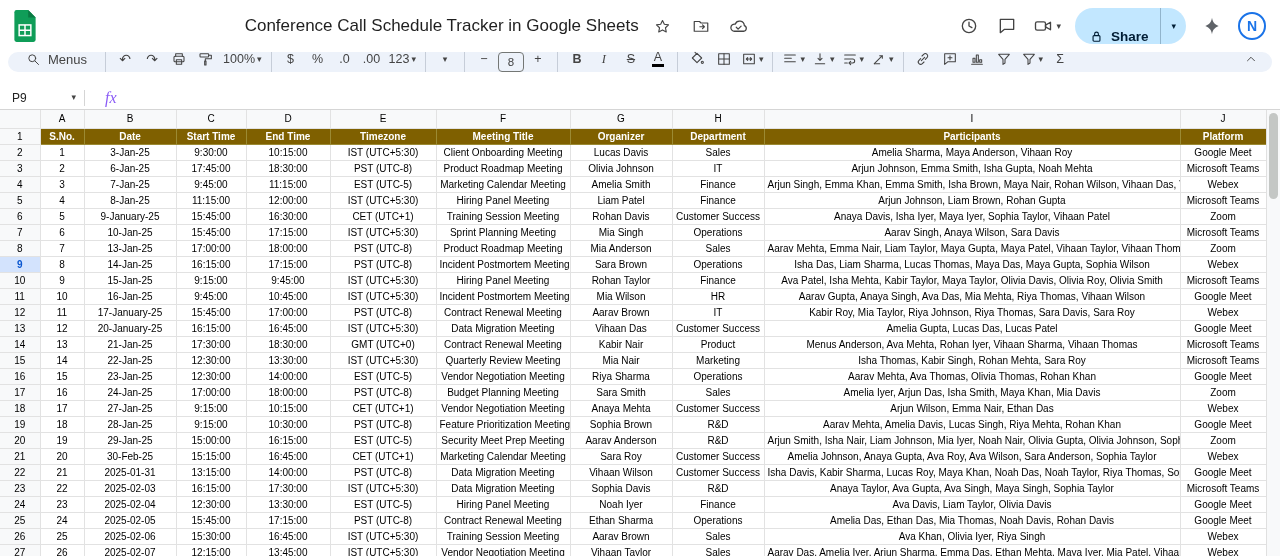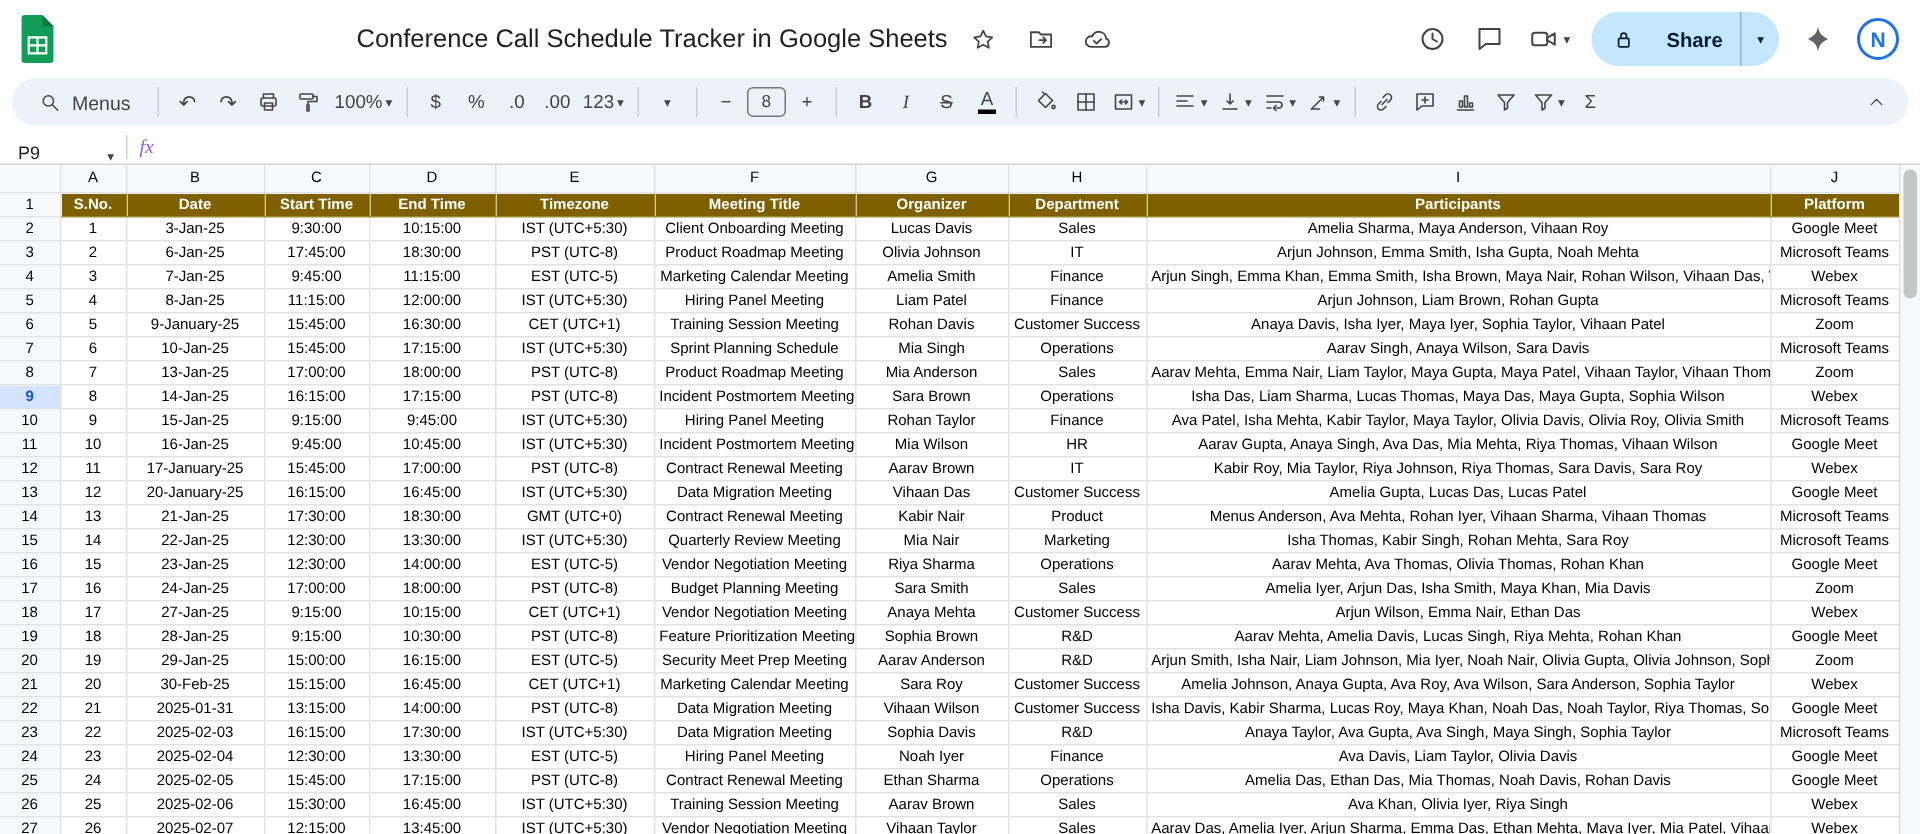--- a/index.html
+++ b/index.html
@@ -14,46 +14,46 @@
   .title-block{display:flex;justify-content:center;min-width:0;flex:1}
   .title-row{display:flex;align-items:center;gap:12px;height:24px}
   .doc-title{font-size:17px;color:#1f1f1f;white-space:nowrap}
   .title-icons{display:flex;align-items:center;gap:14px;color:#444}
   .menubar{display:flex;align-items:center;height:24px;margin-left:-7px}
   .menu-item{font-size:13.5px;color:#1f1f1f;padding:2px 7px;border-radius:4px;cursor:default}
   .topbar-right{display:flex;align-items:center;gap:14px;flex:0 0 auto}
   .tb-ic{width:24px;height:24px;display:flex;align-items:center;justify-content:center}
   .caret{font-size:9px;color:#444;line-height:1}
   .share-pill{display:flex;align-items:center;background:#c2e7ff;border-radius:18px;height:36px;overflow:hidden}
-  .share-main{display:flex;align-items:center;gap:21px;padding:0 12px 0 14px;height:100%}
+  .share-main{display:flex;align-items:flex-end;gap:7px;padding:0 12px 0 14px;height:100%}
   .share-label{font-size:13.5px;font-weight:bold;color:#001d35}
   .share-caret{display:flex;align-items:center;justify-content:center;height:100%;padding:0 10px;border-left:1px solid rgba(0,29,53,.25);color:#001d35}
   .avatar{width:28px;height:28px;border-radius:50%;border:2px solid #1a73e8;display:flex;align-items:center;justify-content:center;
     color:#1a73e8;font-weight:bold;font-size:14px;background:#fff}
 
   
   .toolbar-wrap{height:34px;padding:0 8px}
-  .toolbar{height:32px;background:#edf2fa;border-radius:18px;display:flex;align-items:center;padding:0 8px;gap:1px;color:#444}
+  .toolbar{height:20px;background:#edf2fa;border-radius:18px;display:flex;align-items:flex-end;padding:0 8px;gap:1px;color:#444}
   .tbtn{height:26px;min-width:26px;padding:0 3px;border-radius:4px;display:flex;align-items:center;justify-content:center;
     font-size:12.5px;color:#444;gap:2px;white-space:nowrap}
   .tdiv{width:1px;height:20px;background:#c6cdd8;margin:0 5px;flex:0 0 auto}
   .menus-chip{display:flex;align-items:center;gap:7px;padding:0 12px 0 10px;height:26px;border-radius:14px;font-size:13px;color:#444}
   .fsbox{width:26px;height:20px;border:1px solid #747775;border-radius:4px;display:flex;align-items:center;justify-content:center;font-size:11.5px;background:#edf2fa}
   .bold-b{font-weight:bold}
   .italic-i{font-style:italic;font-family:"Liberation Serif",serif}
   .strike-s{text-decoration:line-through}
   .a-color{display:flex;flex-direction:column;align-items:center;line-height:1}
   .a-color .bar{width:12px;height:3px;background:#000;margin-top:1px}
   .toolbar-spacer{flex:1}
 
   
   .formulabar{height:24px;display:flex;align-items:center;border-bottom:1px solid #d5d5d5;font-size:12px;color:#222}
-  .namebox{width:84px;display:flex;align-items:flex-end;justify-content:space-between;padding:0 8px 0 12px;height:100%}
+  .namebox{width:84px;display:flex;align-items:center;justify-content:space-between;padding:0 8px 0 12px;height:100%}
   .fb-div{width:1px;height:16px;background:#d5d5d5}
-  .fx{font-style:italic;color:#8b5cf6;margin-left:8px;font-family:"Liberation Serif",serif;font-size:13px}
+  .fx{font-style:italic;color:#8b5cf6;margin-left:20px;font-family:"Liberation Serif",serif;font-size:16px}
 
   
   .gridwrap{position:relative;height:446px;overflow:hidden}
   table.sheet{border-collapse:collapse;table-layout:fixed;width:1266px}
   table.sheet td,table.sheet th{border-right:1px solid #e2e2e2;border-bottom:1px solid #e2e2e2;
     font-size:10px;font-weight:normal;height:16px;line-height:15px;text-align:center;overflow:hidden;white-space:nowrap;padding:0 3px;color:#000}
   .colhead,.rowhead{background:#f8f9fa;color:#5f6368;border-right:1px solid #c9cccf;border-bottom:1px solid #c9cccf;font-size:10px}
   .corner{background:#f8f9fa;border-right:1px solid #c9cccf;border-bottom:1px solid #c9cccf}
   tr.cols th{height:18px;line-height:17px}
   tr.hdr td.hcell{background:var(--hdr,#7f6000);color:#fff;font-weight:bold;border-right:1px solid #9b8a33;border-bottom:1px solid #9b8a33}
@@ -406,21 +406,21 @@
           <td>Anaya Davis, Isha Iyer, Maya Iyer, Sophia Taylor, Vihaan Patel</td>
           <td>Zoom</td>
         </tr>
         <tr>
           <td class="rowhead">7</td>
           <td>6</td>
           <td>10-Jan-25</td>
           <td>15:45:00</td>
           <td>17:15:00</td>
           <td>IST (UTC+5:30)</td>
-          <td>Sprint Planning Schedule</td>
+          <td>Sprint Planning Meeting</td>
           <td>Mia Singh</td>
           <td>Operations</td>
           <td>Aarav Singh, Anaya Wilson, Sara Davis</td>
           <td>Microsoft Teams</td>
         </tr>
         <tr>
           <td class="rowhead">8</td>
           <td>7</td>
           <td>13-Jan-25</td>
           <td>17:00:00</td>

